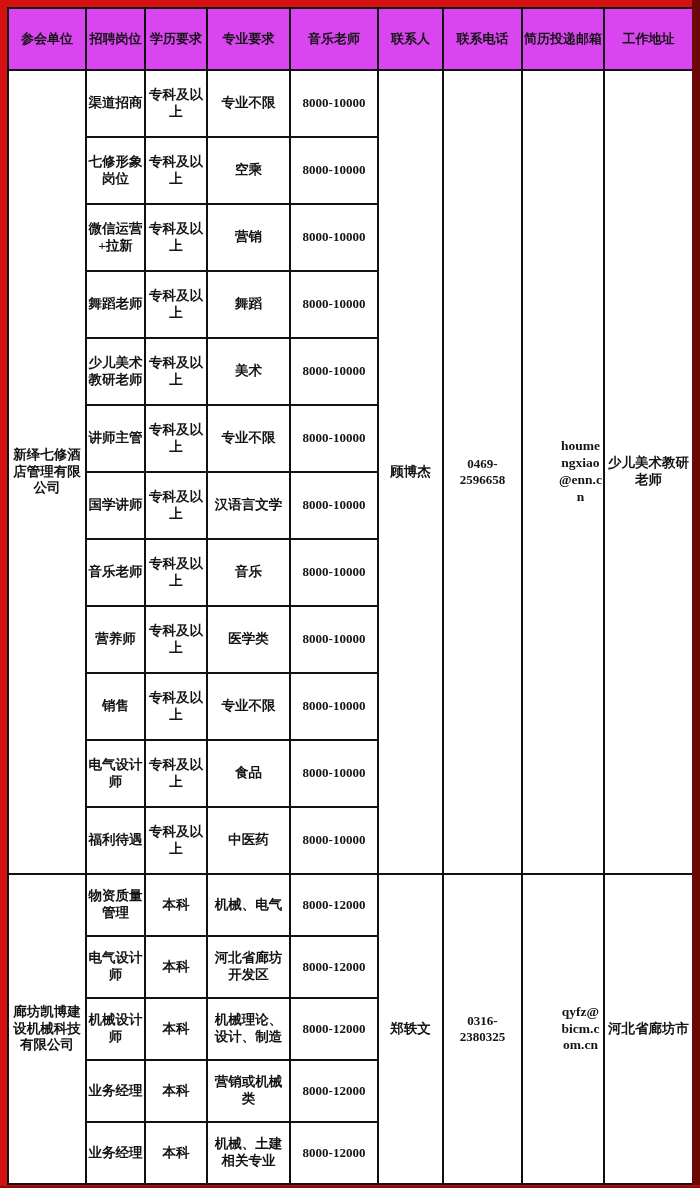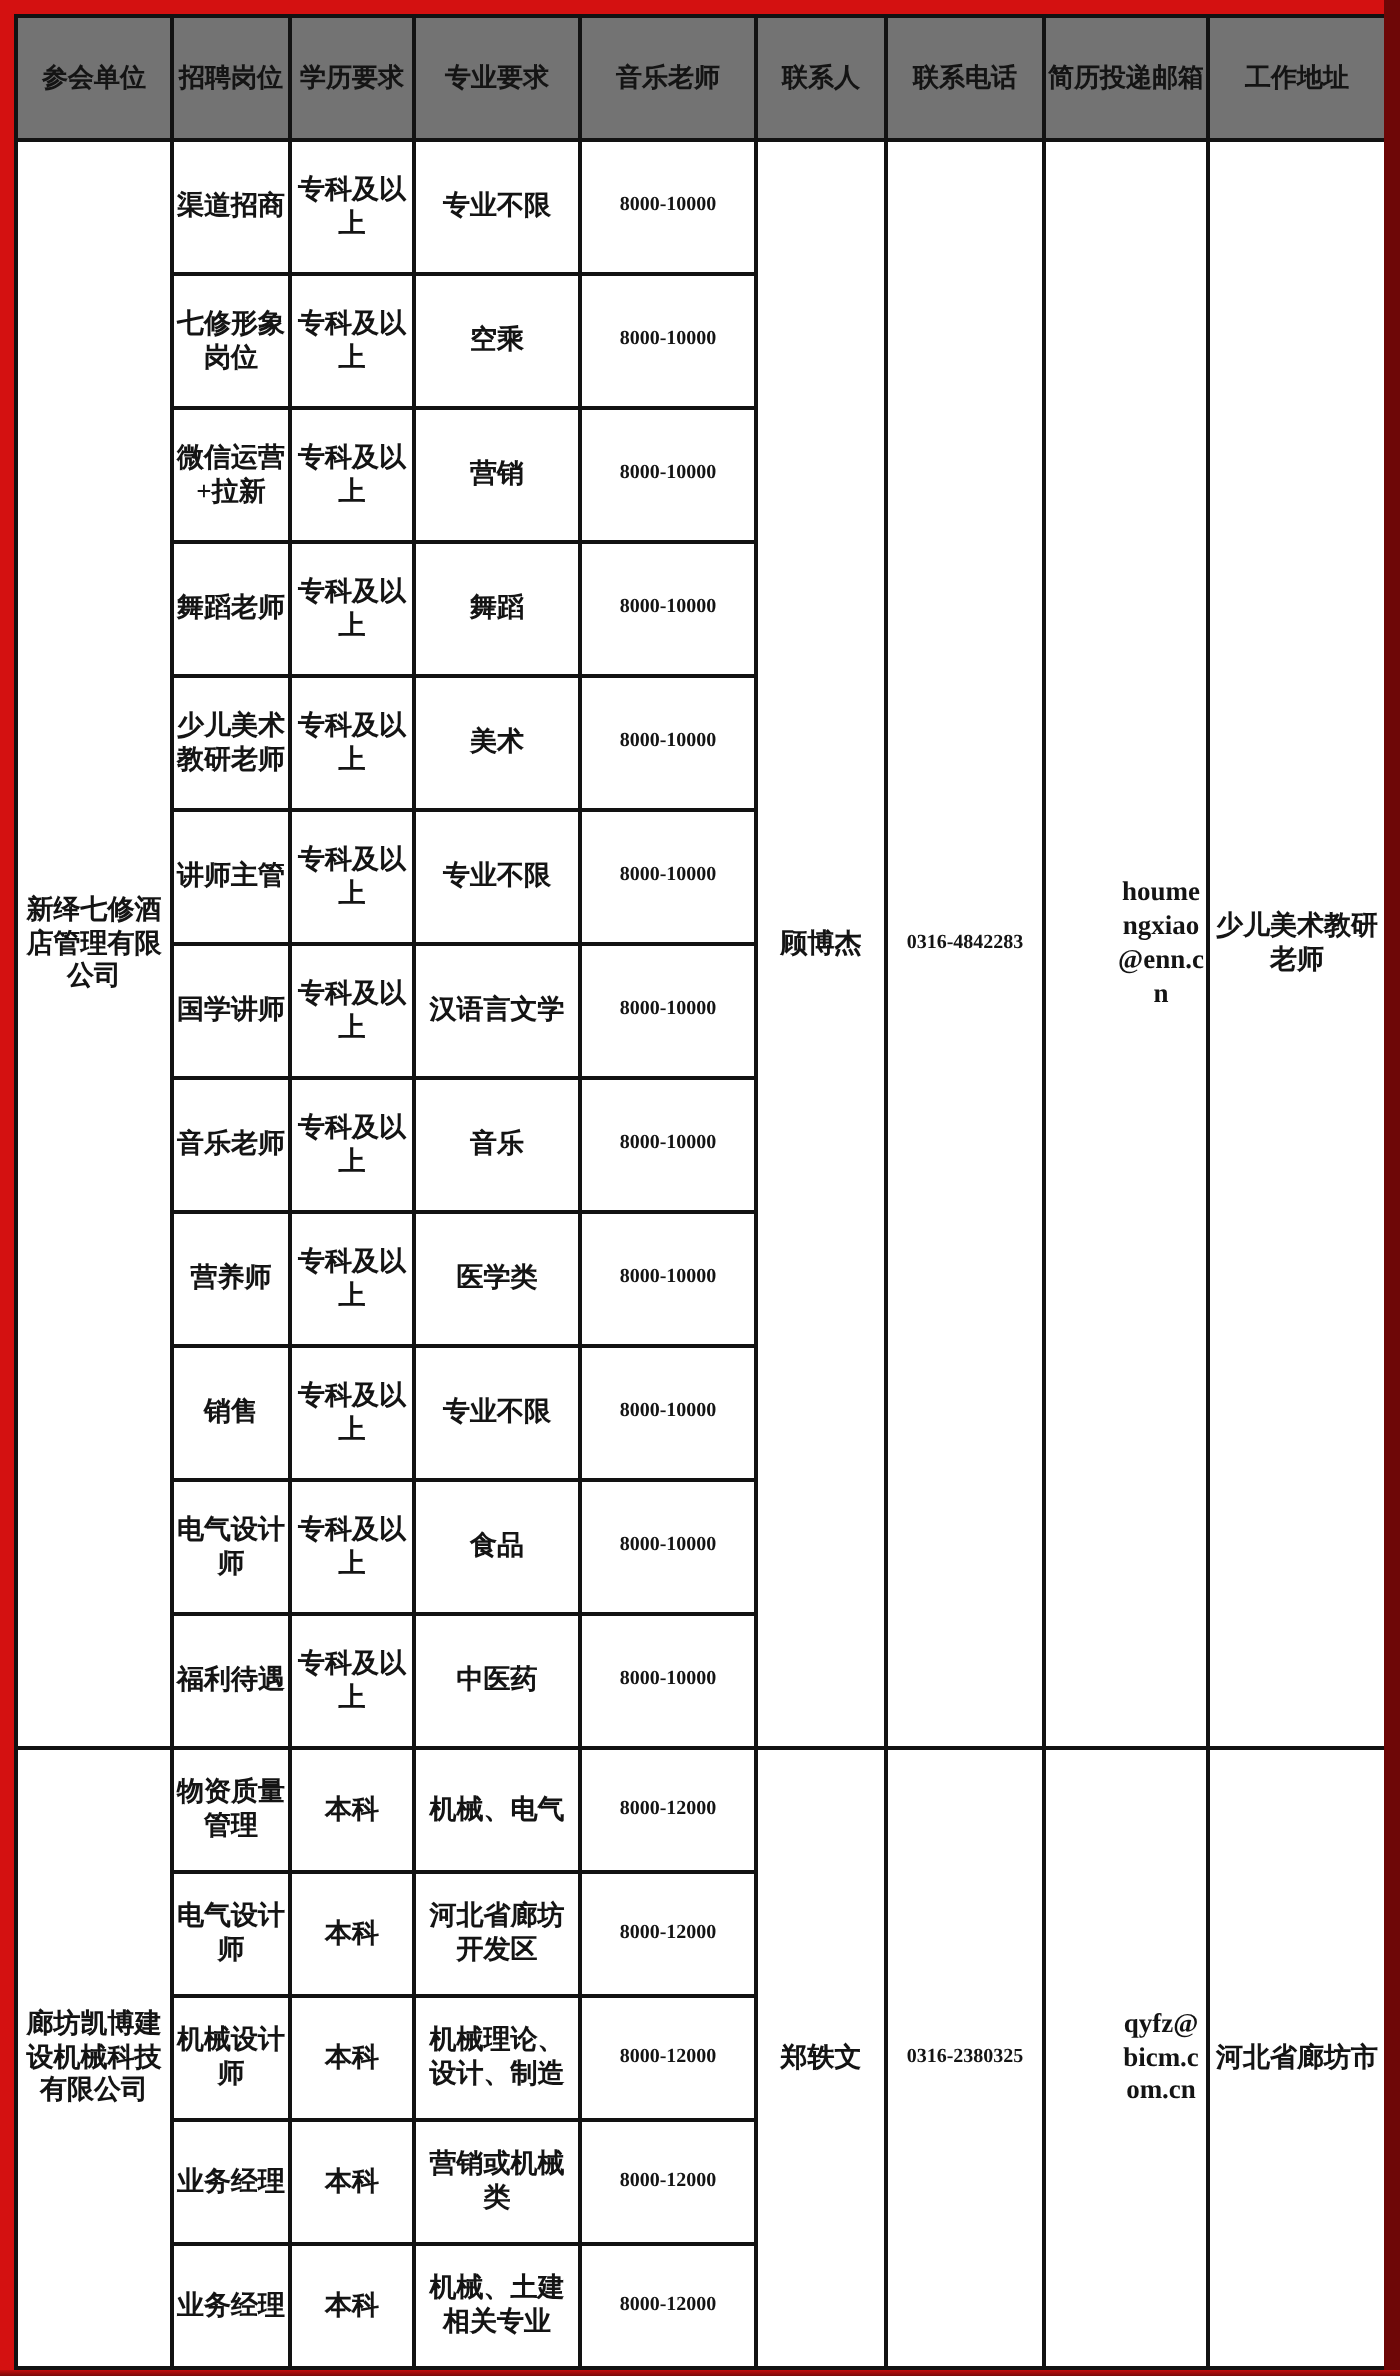--- a/index.html
+++ b/index.html
@@ -30,32 +30,32 @@
     border: 2px solid #121212;
     text-align: center;
     vertical-align: middle;
     font-weight: bold;
     color: #141414;
     padding: 2px 1px;
     line-height: 1.25;
     overflow: hidden;
   }
   th {
-    background: #737373;
+    background: #d946ef;
     font-size: 13px;
     white-space: nowrap;
     height: 56px;
   }
   td {
     background: #ffffff;
     font-size: 13.5px;
   }
   tr.c1 { height: 67px; }
   tr.c2 { height: 62px; }
-  td.num { font-size: 10px; }
+  td.num { font-size: 13px; }
   td.email { word-break: break-all; font-size: 13.5px; padding-left: 36px; }
 </style>
 </head>
 <body>
 
 <table class="recruit">
   <colgroup>
     <col style="width:78px">
       <col style="width:59px">
       <col style="width:62px">
@@ -81,21 +81,21 @@
   </thead>
   <tbody>
 
     <tr class="c1">
       <td rowspan="12">新绎七修酒店管理有限公司</td>
       <td>渠道招商</td>
       <td>专科及以上</td>
       <td>专业不限</td>
       <td class="num">8000-10000</td>
       <td rowspan="12">顾博杰</td>
-      <td rowspan="12" class="num">0316-4842283</td>
+      <td rowspan="12" class="num">0469-2596658</td>
       <td rowspan="12" class="email">houmengxiao@enn.cn</td>
       <td rowspan="12">少儿美术教研老师</td>
     </tr>
     <tr class="c1">
       <td>七修形象岗位</td>
       <td>专科及以上</td>
       <td>空乘</td>
       <td class="num">8000-10000</td>
     </tr>
     <tr class="c1">

